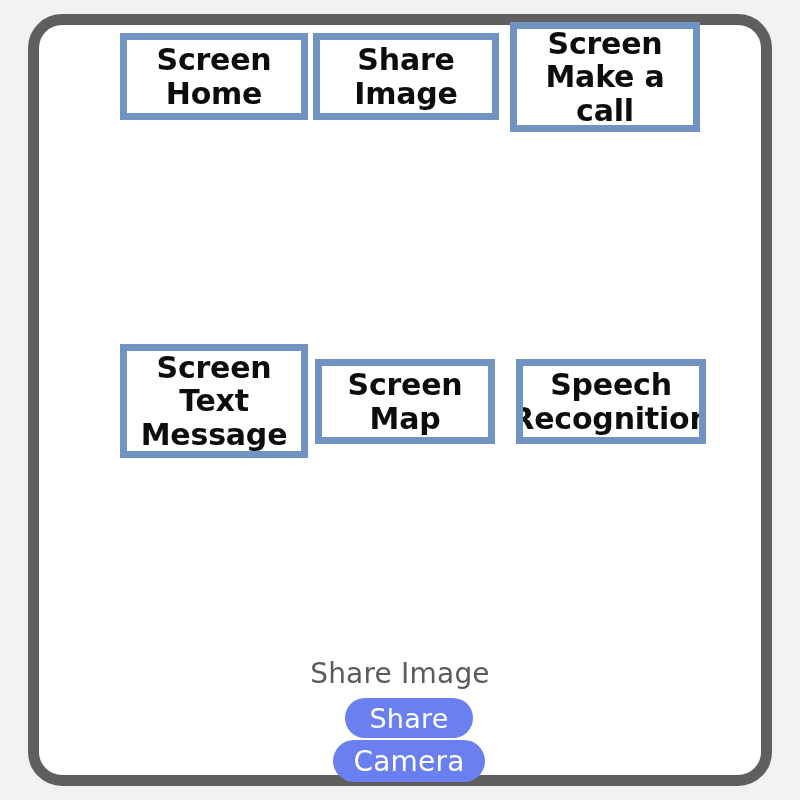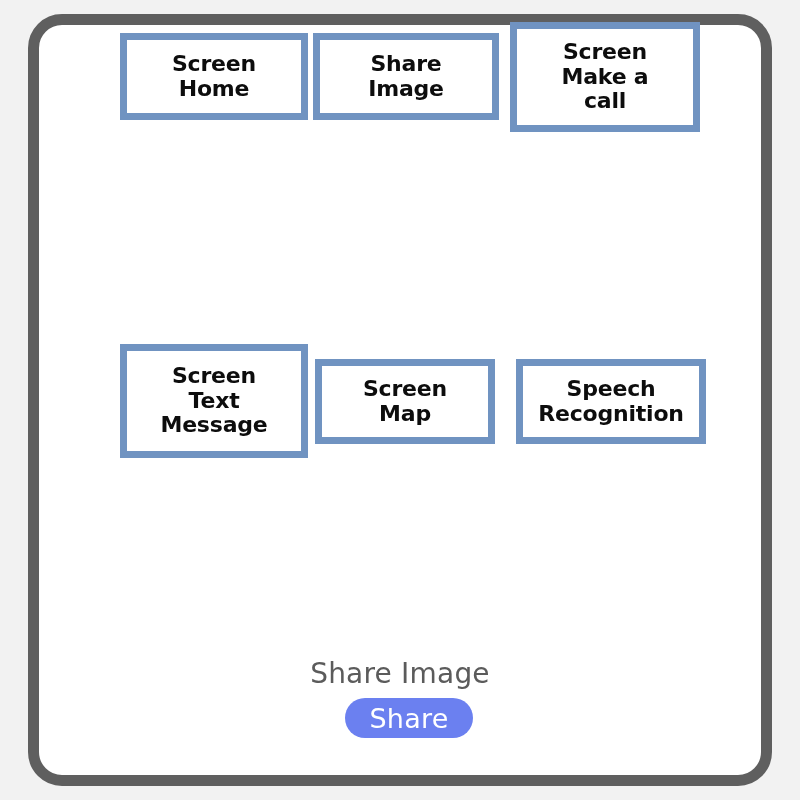--- a/index.html
+++ b/index.html
@@ -39,21 +39,21 @@
     background: #ffffff;
     border: 7px solid #7093c1;
     display: flex;
     align-items: center;
     justify-content: center;
     text-align: center;
   }
   .shape-box .shape-label {
     font-family: "DejaVu Sans", sans-serif;
     font-weight: bold;
-    font-size: 22px;
+    font-size: 30px;
     line-height: 1.12;
     color: #0d0d0d;
     white-space: pre-line;
     letter-spacing: -0.2px;
   }
   .shape-box.no-wrap .shape-label {
     white-space: pre;
   }
 
   
@@ -141,15 +141,18 @@
 Recognition</span>
   </div>
 
   <div id="share-panel">
     <div id="share-panel-title">Share Image</div>
 
     <div class="pill" id="pill-share">
       <span>Share</span>
     </div>
 
+    <div class="pill" id="pill-camera">
+      <span>Camera</span>
+    </div>
   </div>
 
 </div>
 
 </body></html>

